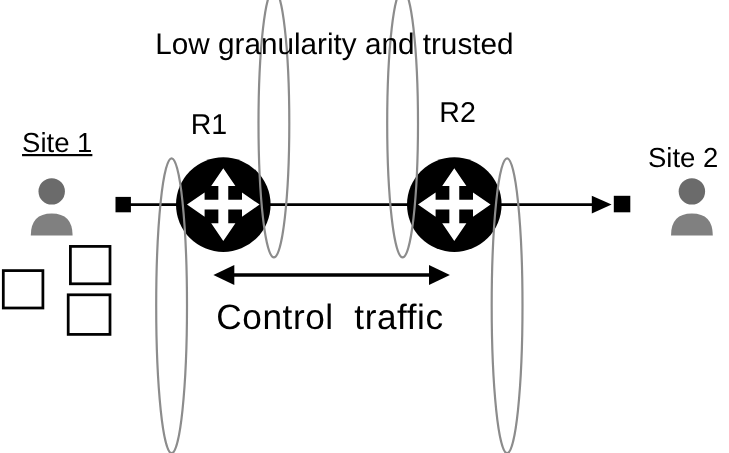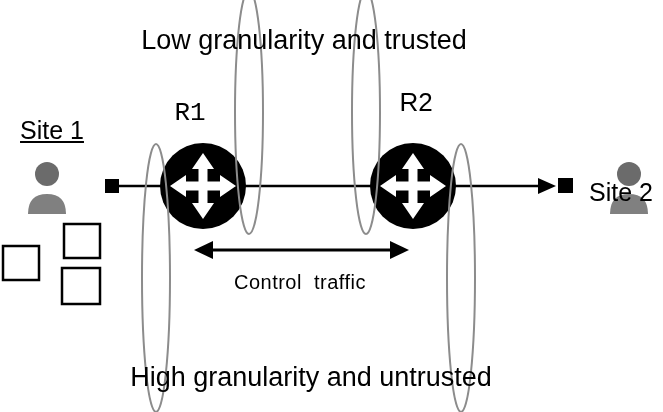--- a/index.html
+++ b/index.html
@@ -24,21 +24,21 @@
   .lbl {
     position: absolute;
     text-align: center;
     white-space: pre;
     line-height: 1.1;
     color: #000000;
   }
   .lbl-zone   { font-size: 27px; }
   .lbl-router { font-size: 26px; }
   .lbl-site   { font-size: 25px; }
-  .lbl-ctrl   { font-size: 20px; letter-spacing: 0.5px; }
+  .lbl-ctrl   { font-size: 32px; letter-spacing: 0.5px; }
 </style>
 </head>
 <body>
 
 <div class="canvas">
 
   <svg class="shapes-layer" width="663" height="412" viewBox="0 0 663 412">
 
     <defs>
 
@@ -87,25 +87,24 @@
       <ellipse cx="249" cy="112" rx="14" ry="122"></ellipse>
       <ellipse cx="366" cy="112" rx="14" ry="122"></ellipse>
 
       <ellipse cx="156" cy="278" rx="14" ry="134"></ellipse>
       <ellipse cx="461" cy="278" rx="14" ry="134"></ellipse>
     </g>
   </svg>
 
   <div class="lbl lbl-zone" style="left:0; top:26px; width:608px;">Low granularity and trusted</div>
 
-  <div class="lbl lbl-router" style="left:160px; top:99px; width:60px;font-family:Liberation Mono, monospace;">R1</div>
+  <div class="lbl lbl-router" style="left:160px; top:99px; width:60px;">R1</div>
 
   <div class="lbl lbl-router" style="left:386px; top:88px; width:60px;">R2</div>
 
   <div class="lbl lbl-site" style="left:10px; top:117px; width:84px;text-decoration:underline;">Site 1</div>
 
-  <div class="lbl lbl-site" style="left:579px; top:131px; width:84px;margin-top:48px;">Site 2</div>
+  <div class="lbl lbl-site" style="left:579px; top:131px; width:84px;">Site 2</div>
 
   <div class="lbl lbl-ctrl" style="left:150px; top:271px; width:300px;">Control  traffic</div>
 
-  <div class="lbl lbl-zone" style="left:0; top:363px; width:622px;">High granularity and untrusted</div>
 
 </div>
 
 </body></html>

